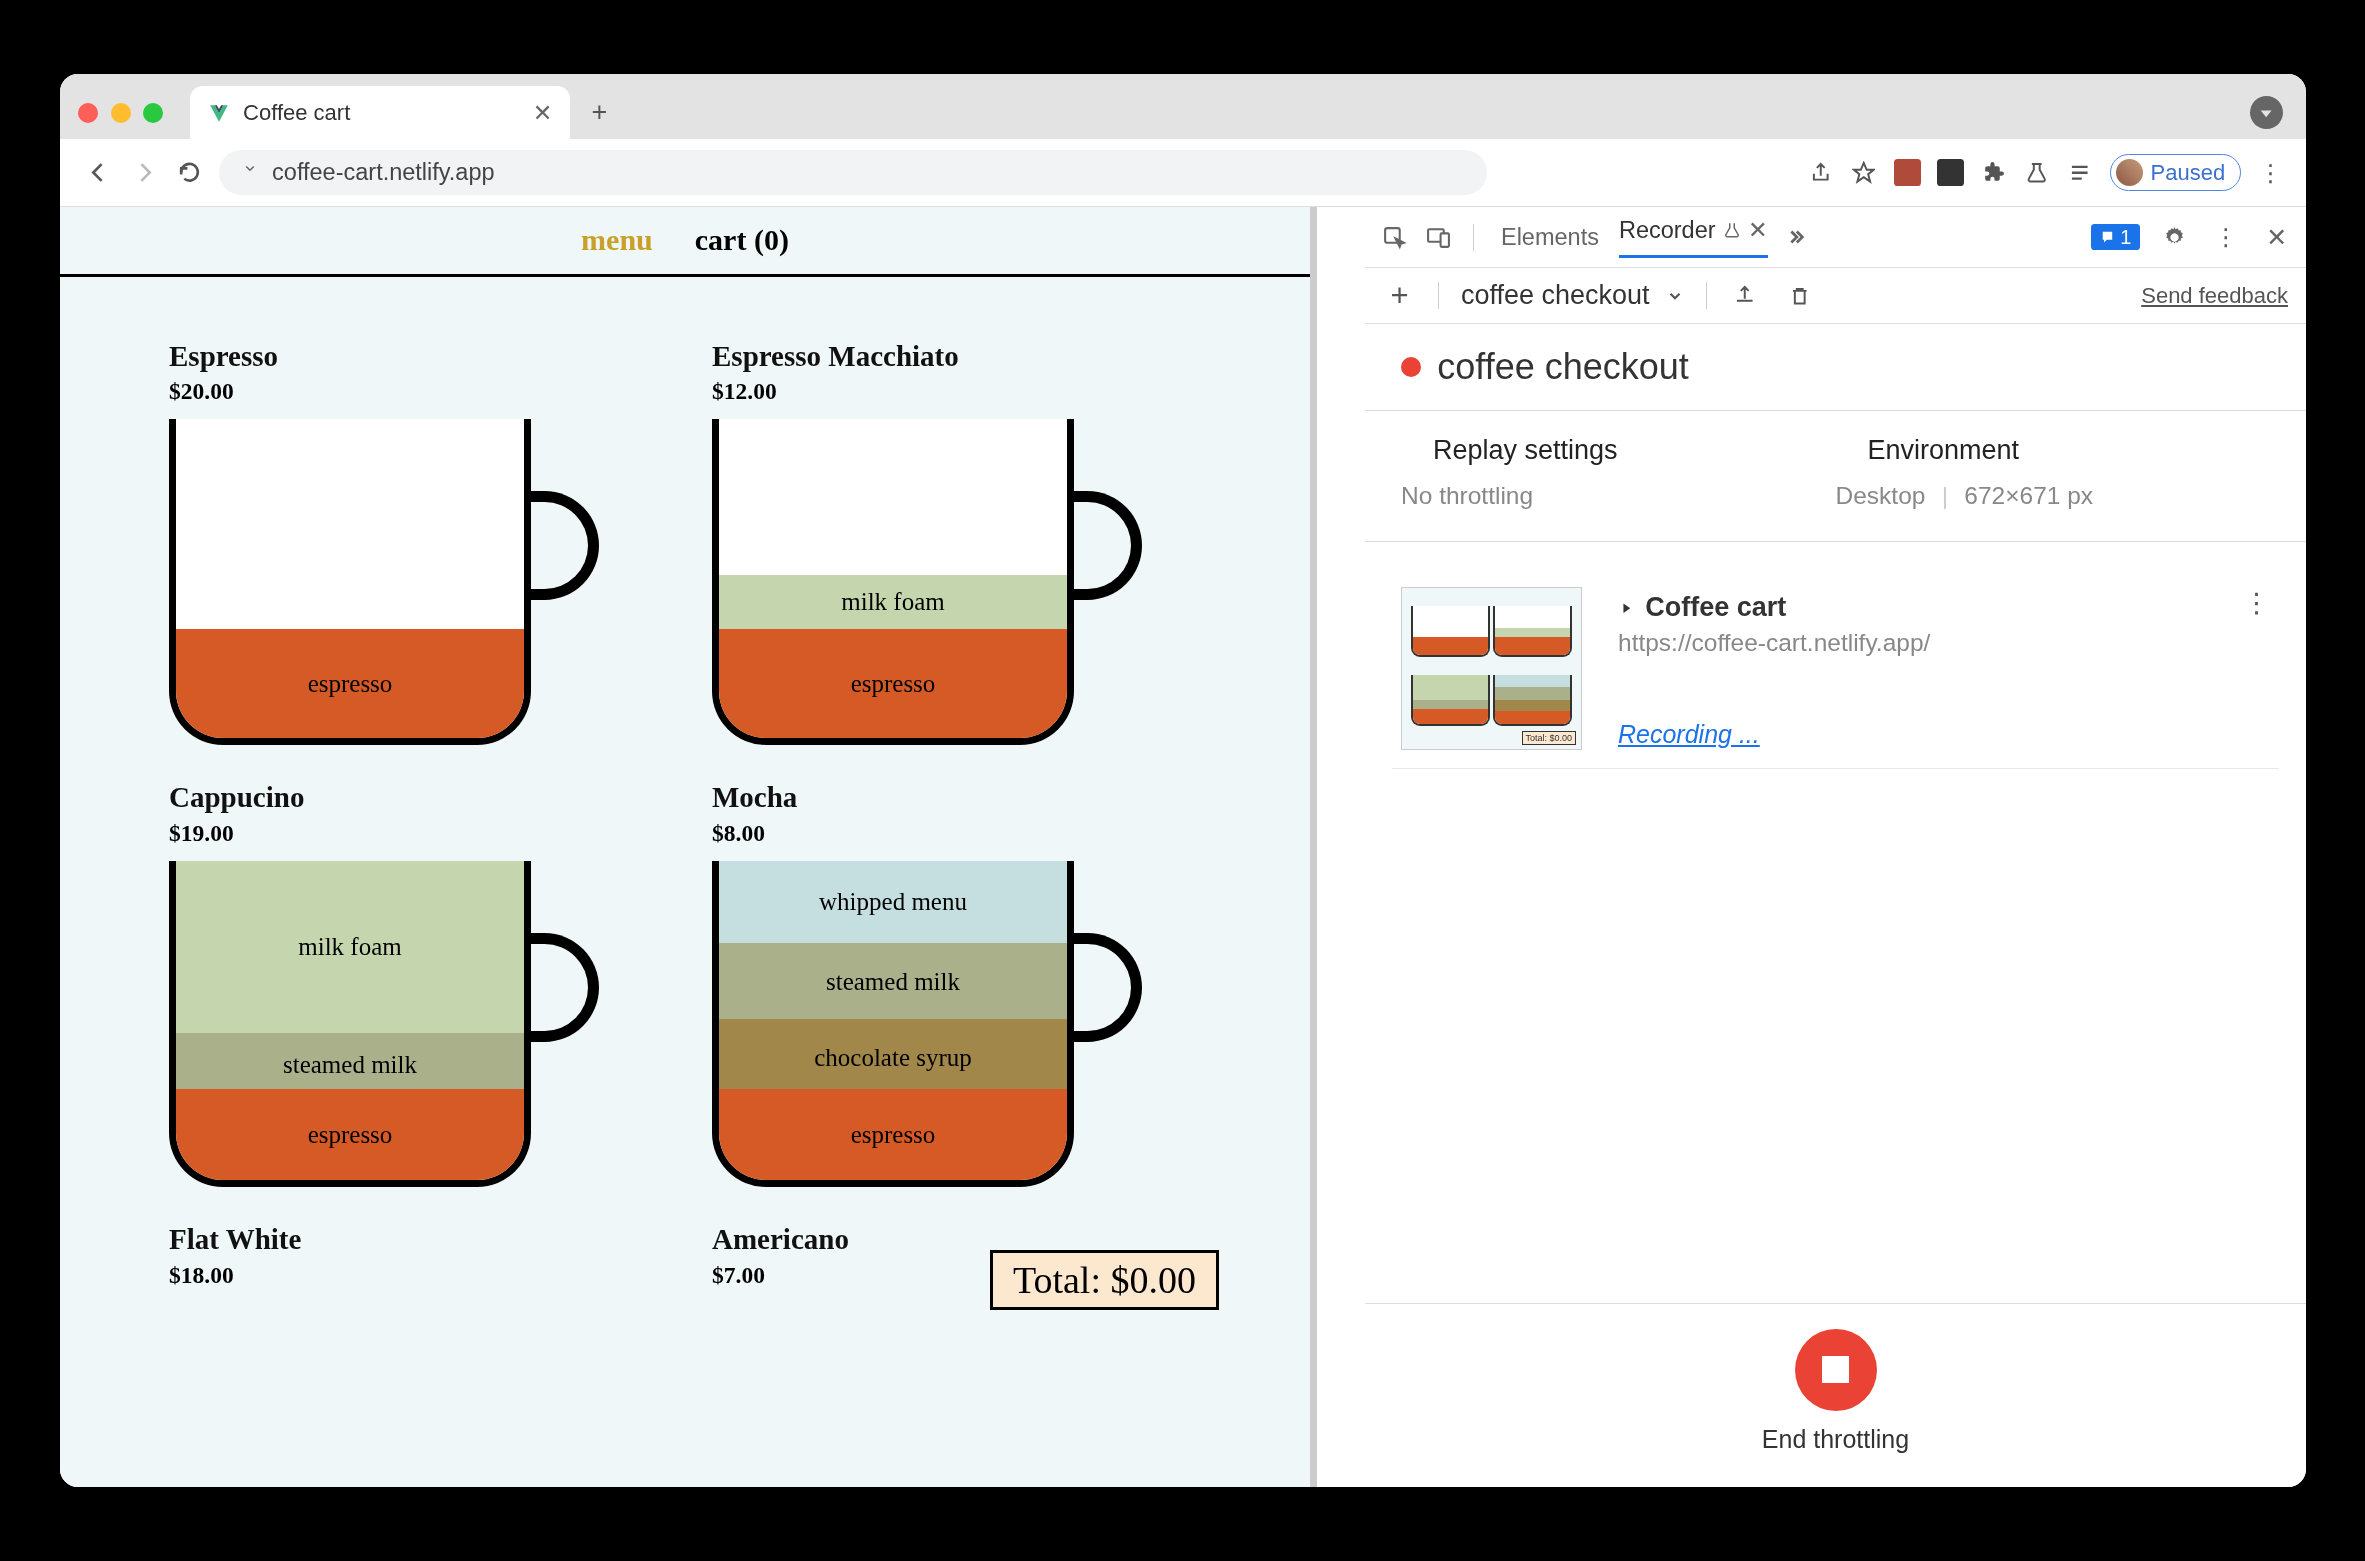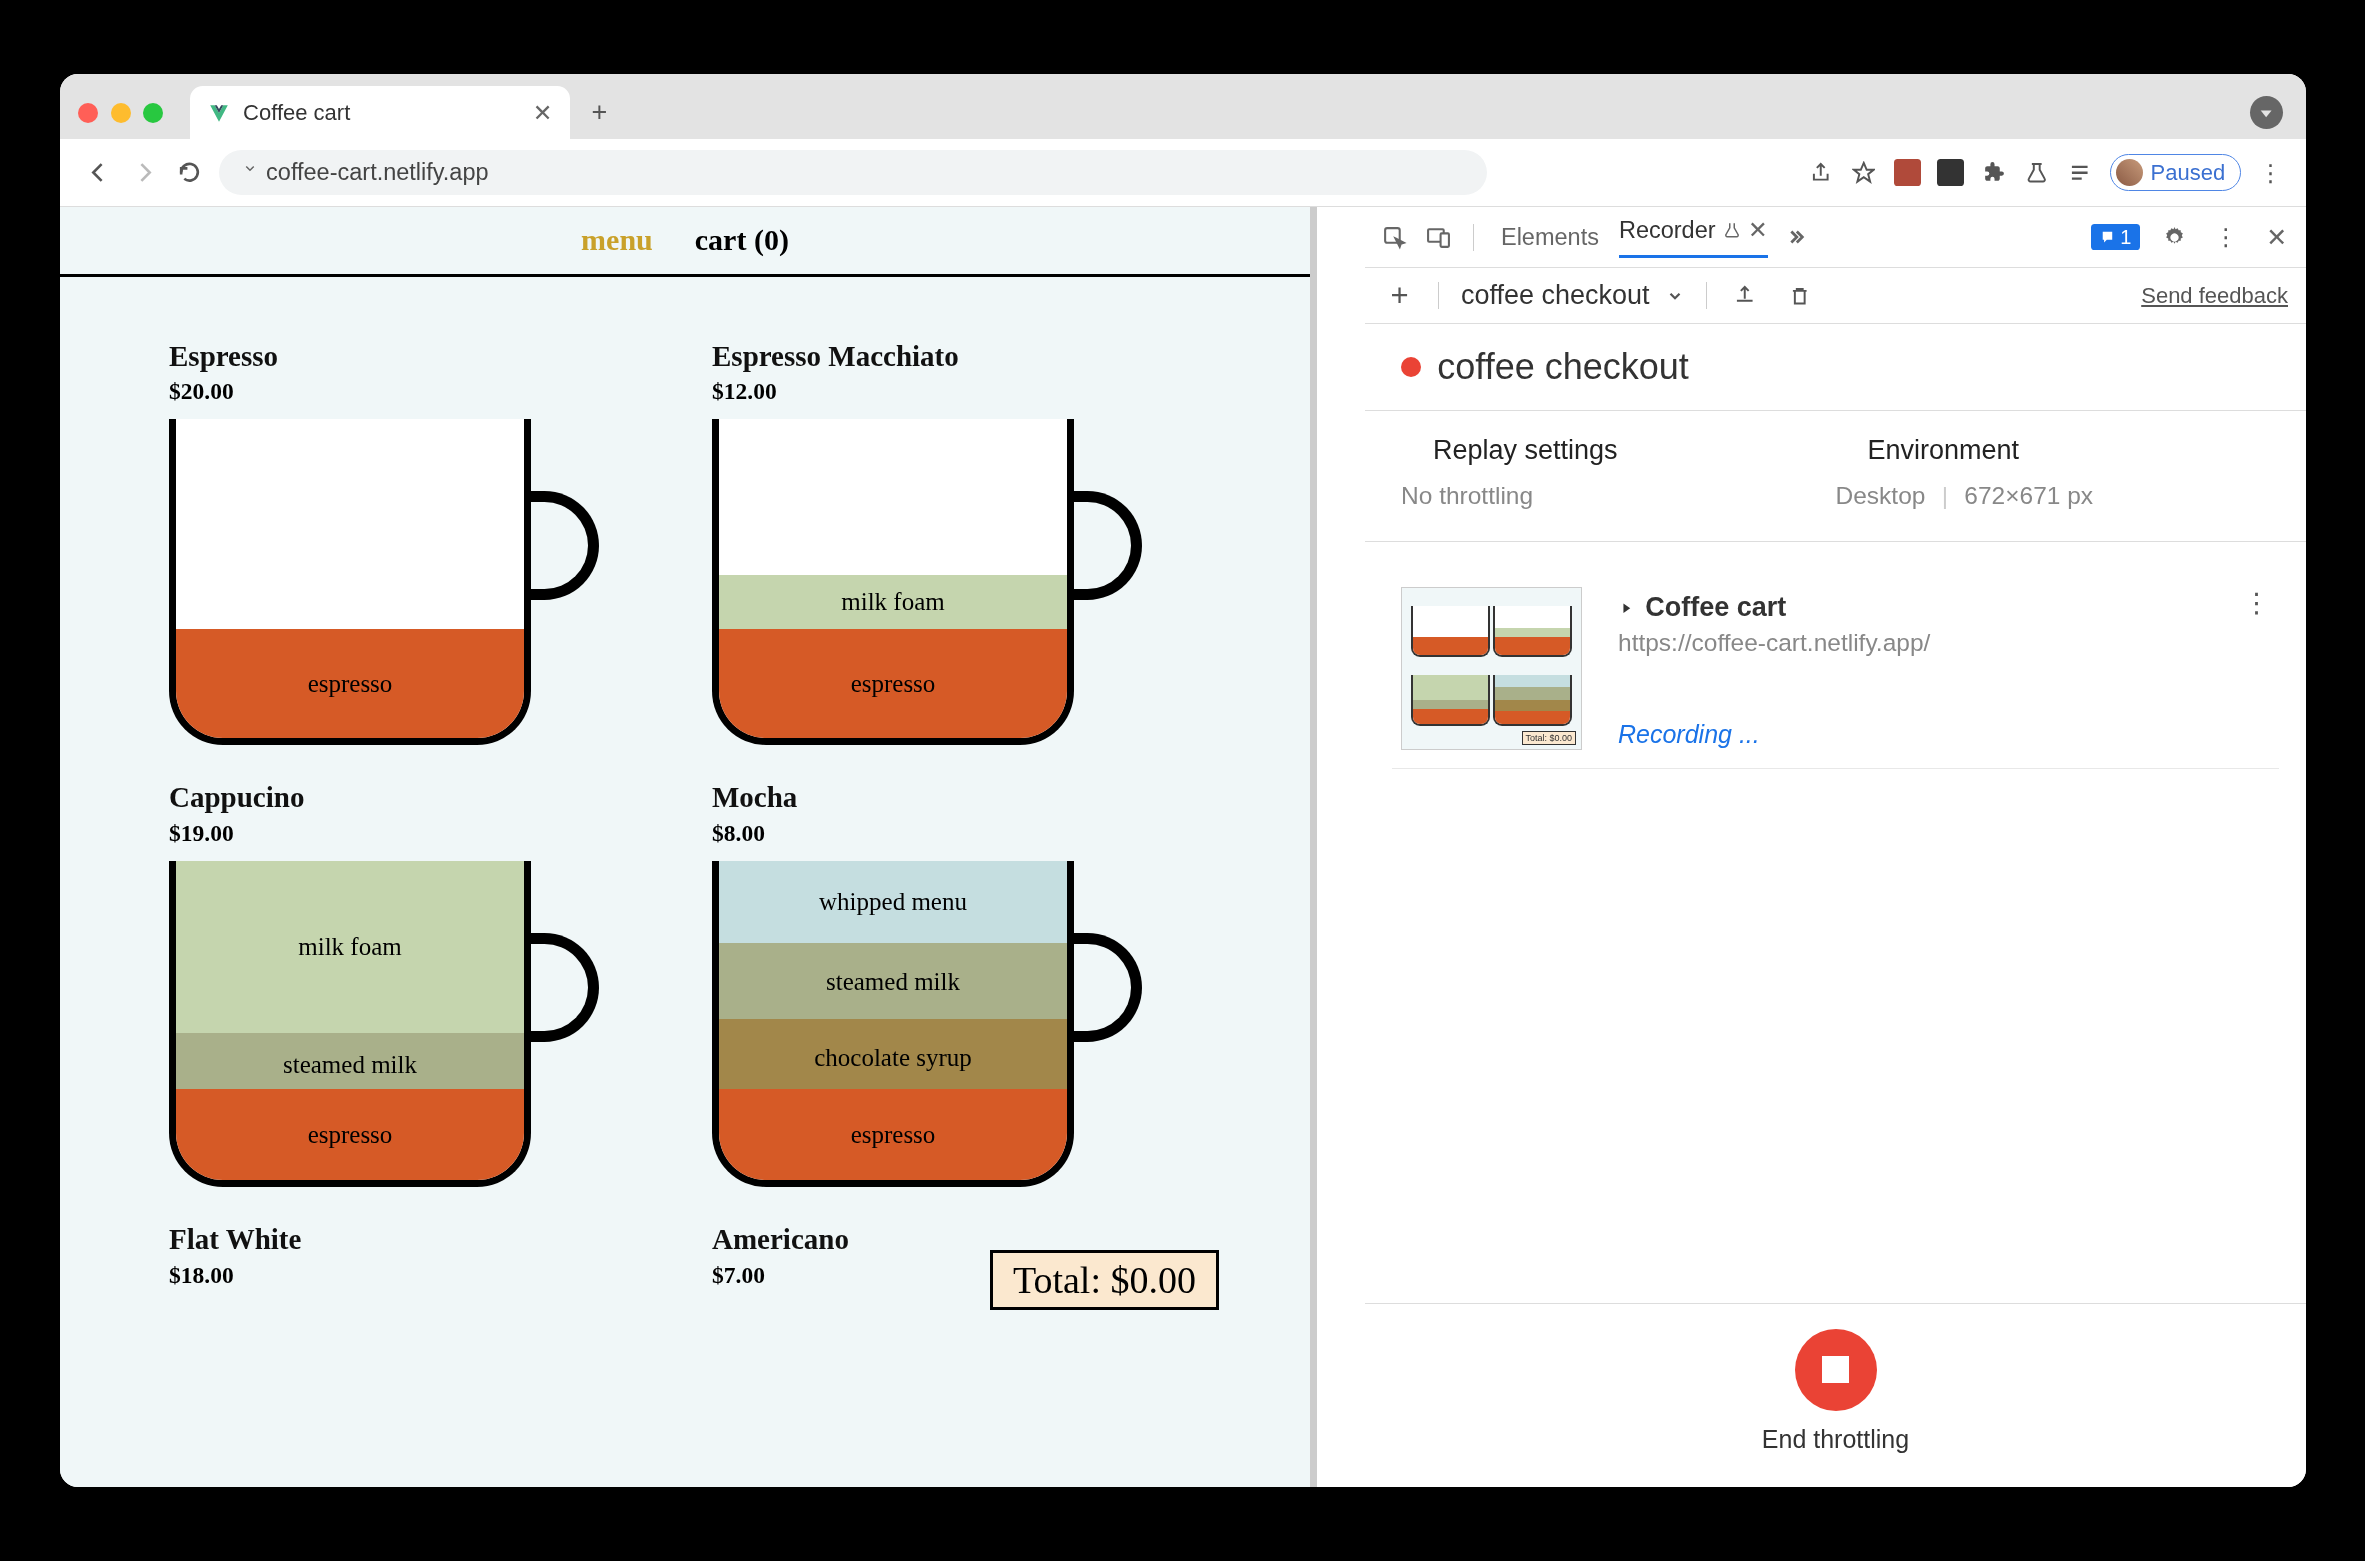--- a/index.html
+++ b/index.html
@@ -68,21 +68,21 @@
     }
     .nav-btn { width: 33px; height: 33px; display:flex; align-items:center; justify-content:center; color:#666; cursor: pointer; }
     .nav-btn svg { width: 25px; height: 25px; }
     .url-box {
       flex: 1;
       background: #f1f3f4;
       border-radius: 36px;
       padding: 9px 22px;
       display: flex;
       align-items: flex-start;
-      gap: 7px;
+      gap: 13px;
       max-width: 1268px;
       margin-right: auto;
     }
     .url-text { font-size: 23.5px; color: #444; }
     .addr-right { display: flex; align-items: center; gap: 16.3px; }
     .addr-icon { width: 27px; height: 27px; display: flex; align-items: center; justify-content: center; }
     .ext-icon { width: 27px; height: 27px; border-radius: 3.6px; }
     .paused-pill {
       border: 1.8px solid #4f86e5;
       border-radius: 27px;
@@ -242,21 +242,21 @@
       gap: 3.6px;
       padding: 18px 9px 9px 9px;
     }
     .mini-cup { border:2.7px solid #333; border-top:none; border-radius: 0 0 9px 9px; height: 51px; position:relative; overflow:hidden; background:#fff;}
     .mini-l { position:absolute; left:0; right:0; }
     .thumb-total { position:absolute; right:5.4px; bottom:3.6px; background:#fbe8cf; border:1.8px solid #333; font-size:9px; padding:0.9px 2.7px; }
     .step-main { flex:1; padding-top: 5.4px; }
     .step-head { display:flex; align-items:center; gap:11px; }
     .step-title { font-size: 27px; font-weight: 600; }
     .step-url { font-size: 24.5px; color: #888; margin-top: 5.4px; }
-    .recording-text { color:#1a73e8; font-style: italic; font-size: 25px; margin-top: 63px; }
+    .recording-text { color:#1a73e8; font-style: italic; font-size: 25px; margin-top: 63px; text-decoration: underline; }
     .step-dots { font-size: 27px; color:#555; }
 
     .dt-footer {
       border-top: 0.9px solid #ddd;
       display:flex;
       flex-direction: column;
       align-items:center;
       padding: 25px 0 33px 0;
       gap: 14.5px;
     }

